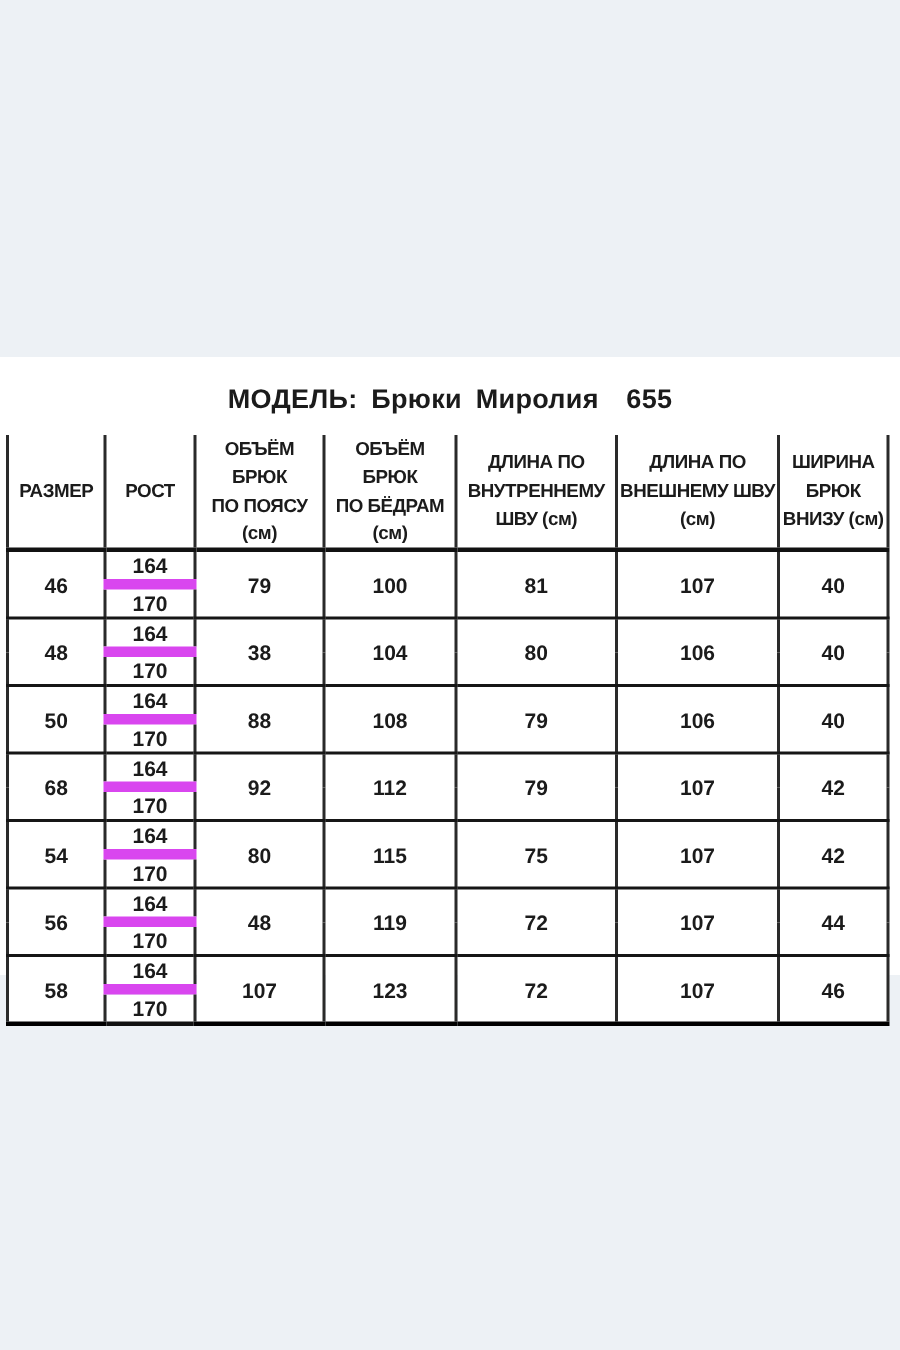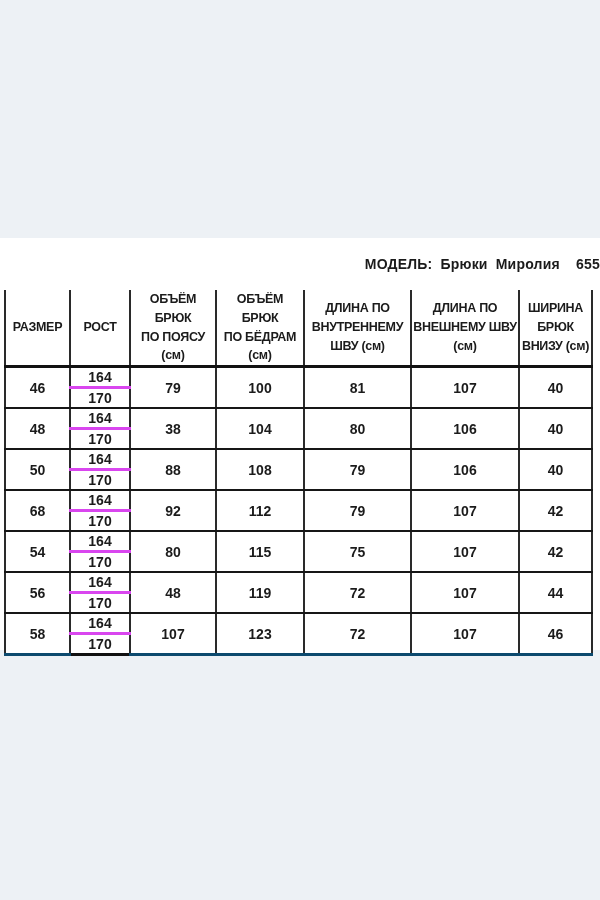--- a/index.html
+++ b/index.html
@@ -24,22 +24,22 @@
     position: absolute;
     left: 0; top: 238px;
     width: 600px; height: 412px;
     background: #ffffff;
   }
   .title {
     position: absolute;
     top: 256px;
     left: 0;
     width: 600px;
-    text-align: right;
-    font-size: 14px;
+    text-align: center;
+    font-size: 18px;
     font-weight: bold;
     letter-spacing: 0.2px;
     word-spacing: 4px;
     white-space: pre;
     color: #1b1b1b;
   }
   table.size-chart {
     position: absolute;
     left: 4px;
     top: 290px;
@@ -67,25 +67,25 @@
     border-bottom: 3px solid #111111;
     background: #ffffff;
   }
   table.size-chart td {
     height: 18px;
     font-size: 14px;
     background: #ffffff;
   }
   td.size-cell { font-size: 21px; }
   td.height-cell { font-size: 13.5px; }
-  tr.sub-top td.height-cell { border-bottom: 3px solid #d946ef; }
+  tr.sub-top td.height-cell { border-bottom: 7px solid #d946ef; }
   td.span-cell { border-bottom: 2px solid #161616; }
   tr.group-end td { border-bottom: 2px solid #161616; }
   tr.group-last td { border-bottom: 3px solid #111111; }
-  td.span-cell.span-last { border-bottom: 3px solid #0c4a6e; margin-left: 48px; }
+  td.span-cell.span-last { border-bottom: 3px solid #000000; margin-left: 48px; }
 </style>
 </head>
 <body>
 
 <div class="page">
   <div class="band band-top"></div>
   <div class="sheet"></div>
   <div class="band band-bottom"></div>
   <div class="title">МОДЕЛЬ: Брюки Миролия  655</div>
   <table class="size-chart">

